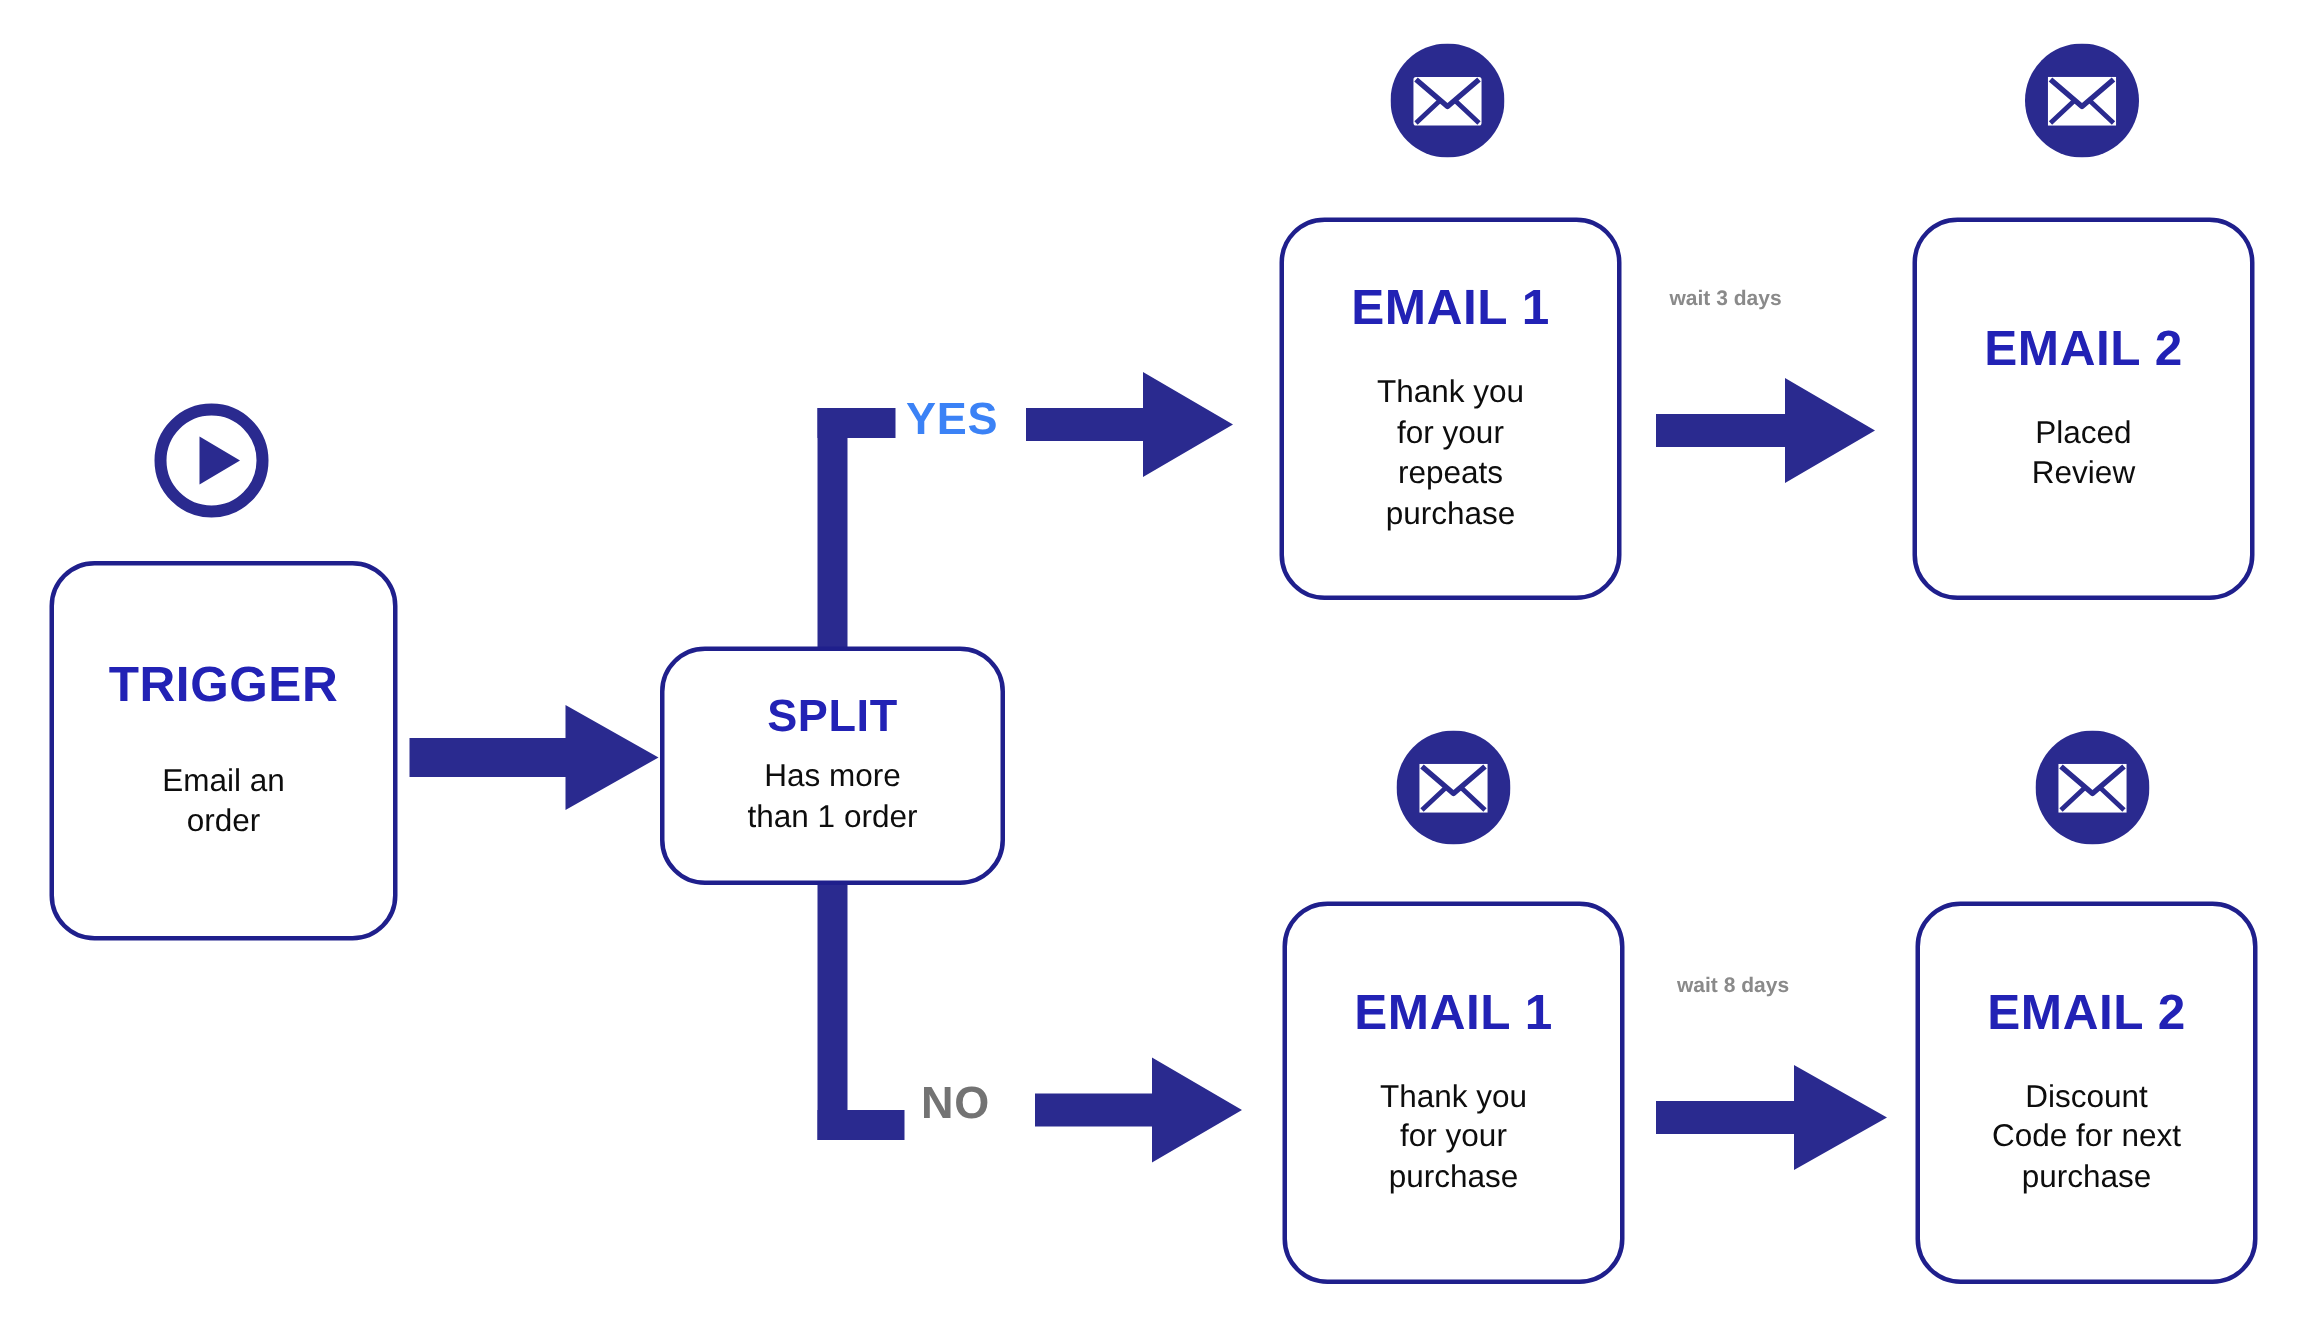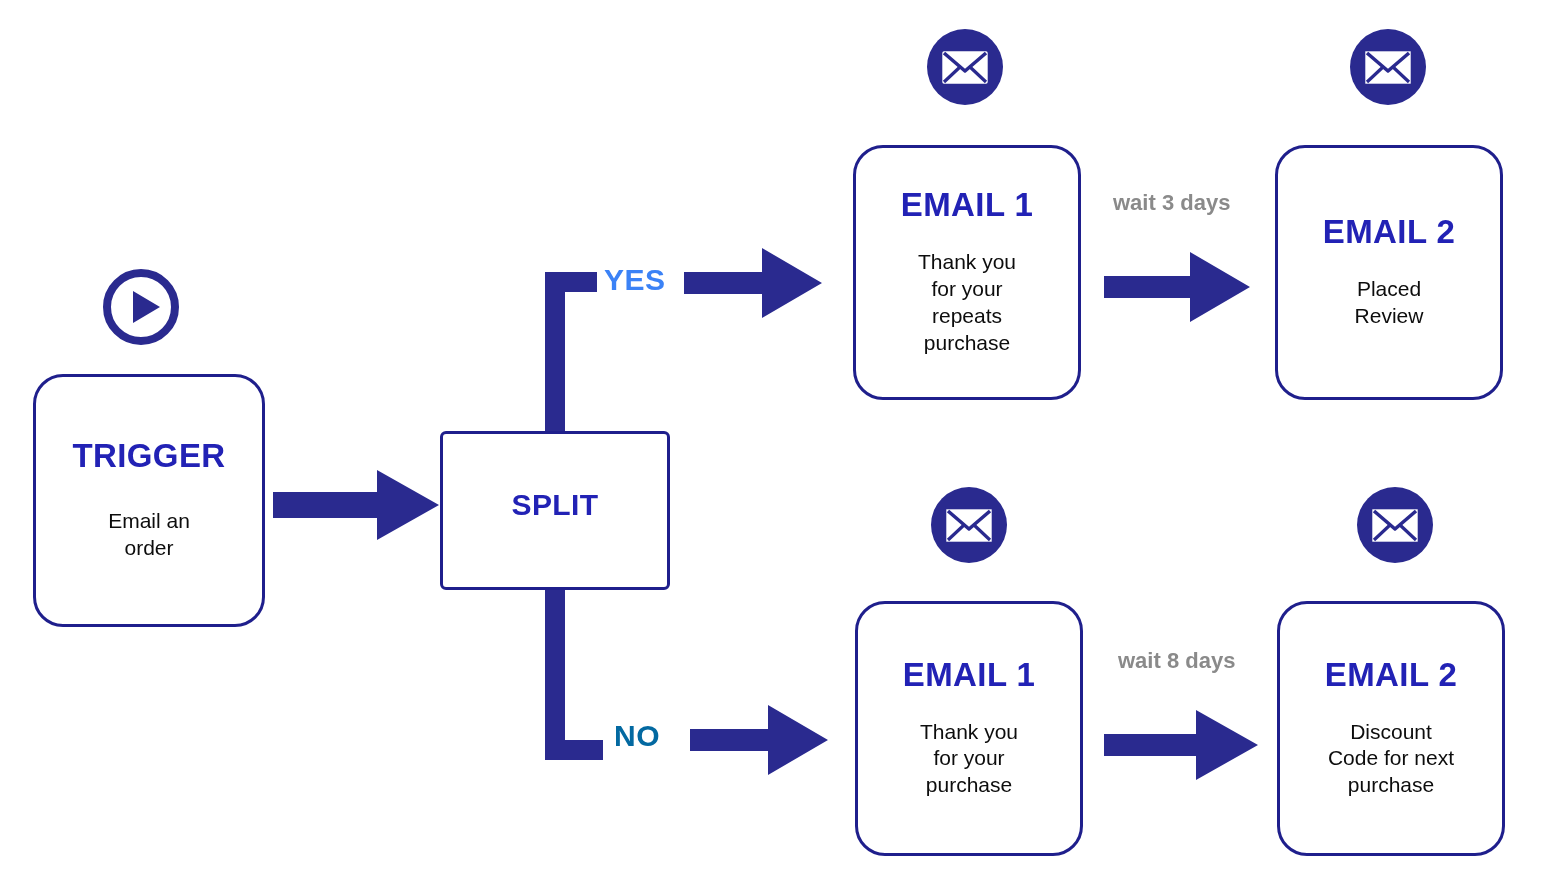--- a/index.html
+++ b/index.html
@@ -48,21 +48,21 @@
   
   #node-trigger {
     left: 33px;  top: 374px;  width: 232px; height: 253px;
   }
   #node-trigger .node-title { font-size: 33px; margin-bottom: 34px; }
   #node-trigger .node-body  { font-size: 21px; }
 
   
   #node-split {
     left: 440px; top: 431px; width: 230px; height: 159px;
-    border-radius: 6px;
+    border-radius: 30px;
   }
   #node-split .node-title { font-size: 30px; margin-bottom: 12px; }
   #node-split .node-body  { font-size: 21px; }
 
   
   .email-node { width: 228px; }
   #node-email1-top    { left: 853px;  top: 145px; height: 255px; }
   #node-email2-top    { left: 1275px; top: 145px; height: 255px; }
   #node-email1-bottom { left: 855px;  top: 601px; height: 255px; }
   #node-email2-bottom { left: 1277px; top: 601px; height: 255px; }
@@ -92,26 +92,26 @@
 
   
   .branch-label {
     position: absolute;
     font-weight: bold;
     font-size: 30px;
     z-index: 6;
     letter-spacing: 0.5px;
   }
   #label-yes { left: 604px; top: 263px; color: #3b82f6; }
-  #label-no  { left: 614px; top: 719px; color: #0369a1; }
+  #label-no  { left: 614px; top: 719px; color: #737373; }
 
   .wait-label {
     position: absolute;
     font-weight: bold;
-    font-size: 22px;
+    font-size: 14px;
     color: #8a8a8a;
     z-index: 6;
     white-space: nowrap;
   }
   #label-wait-top    { left: 1113px; top: 190px; }
   #label-wait-bottom { left: 1118px; top: 648px; }
 </style>
 </head>
 <body>
 
@@ -131,20 +131,24 @@
       <div>order</div>
     </div>
   </div>
 
   <svg class="arrow-svg" id="arrow-trigger-split" style="left:273px; top:470px;" width="170" height="70">
     <path d="M0 22 L104 22 L104 0 L166 35 L104 70 L104 48 L0 48 Z" fill="#2a2a8f"></path>
   </svg>
 
   <div class="node" id="node-split">
     <div class="node-title">SPLIT</div>
+    <div class="node-body">
+      <div>Has more</div>
+      <div>than 1 order</div>
+    </div>
   </div>
 
   <div class="connector" style="left:545px; top:272px; width:20px; height:162px;"></div>
   <div class="connector" style="left:545px; top:272px; width:52px; height:20px;"></div>
 
   <div class="connector" style="left:545px; top:586px; width:20px; height:174px;"></div>
   <div class="connector" style="left:545px; top:740px; width:58px; height:20px;"></div>
 
   <div class="branch-label" id="label-yes">YES</div>
   <div class="branch-label" id="label-no">NO</div>

